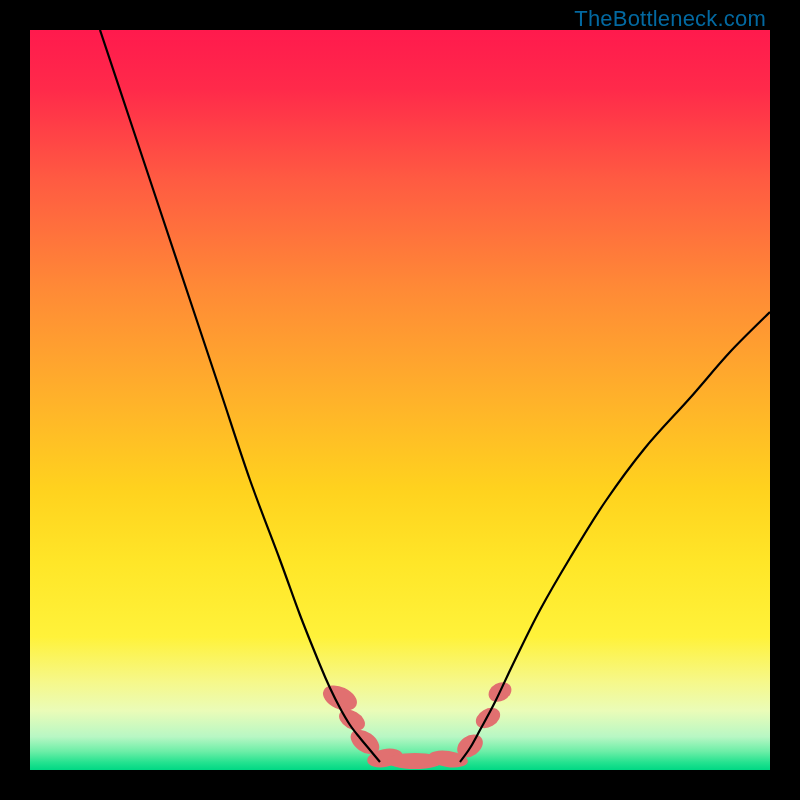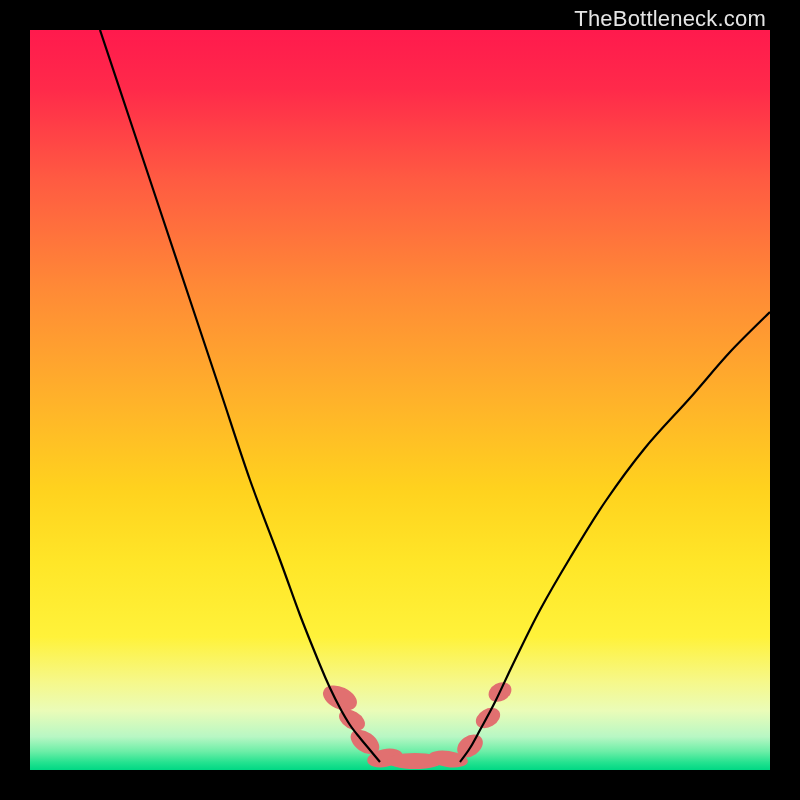--- a/index.html
+++ b/index.html
@@ -26,21 +26,21 @@
     overflow: hidden;
   }
   .gradient {
     position: absolute;
     left: 0; top: 0; width: 100%; height: 100%;
   }
   .watermark {
     position: absolute;
     top: 6px;
     right: 34px;
-    color: #e5e5e5;
+    color: #0369a1;
     font-size: 22px;
     font-weight: 500;
     letter-spacing: 0.2px;
   }
   svg.curves {
     position: absolute;
     left: 0; top: 0;
     width: 100%; height: 100%;
     overflow: visible;
   }

